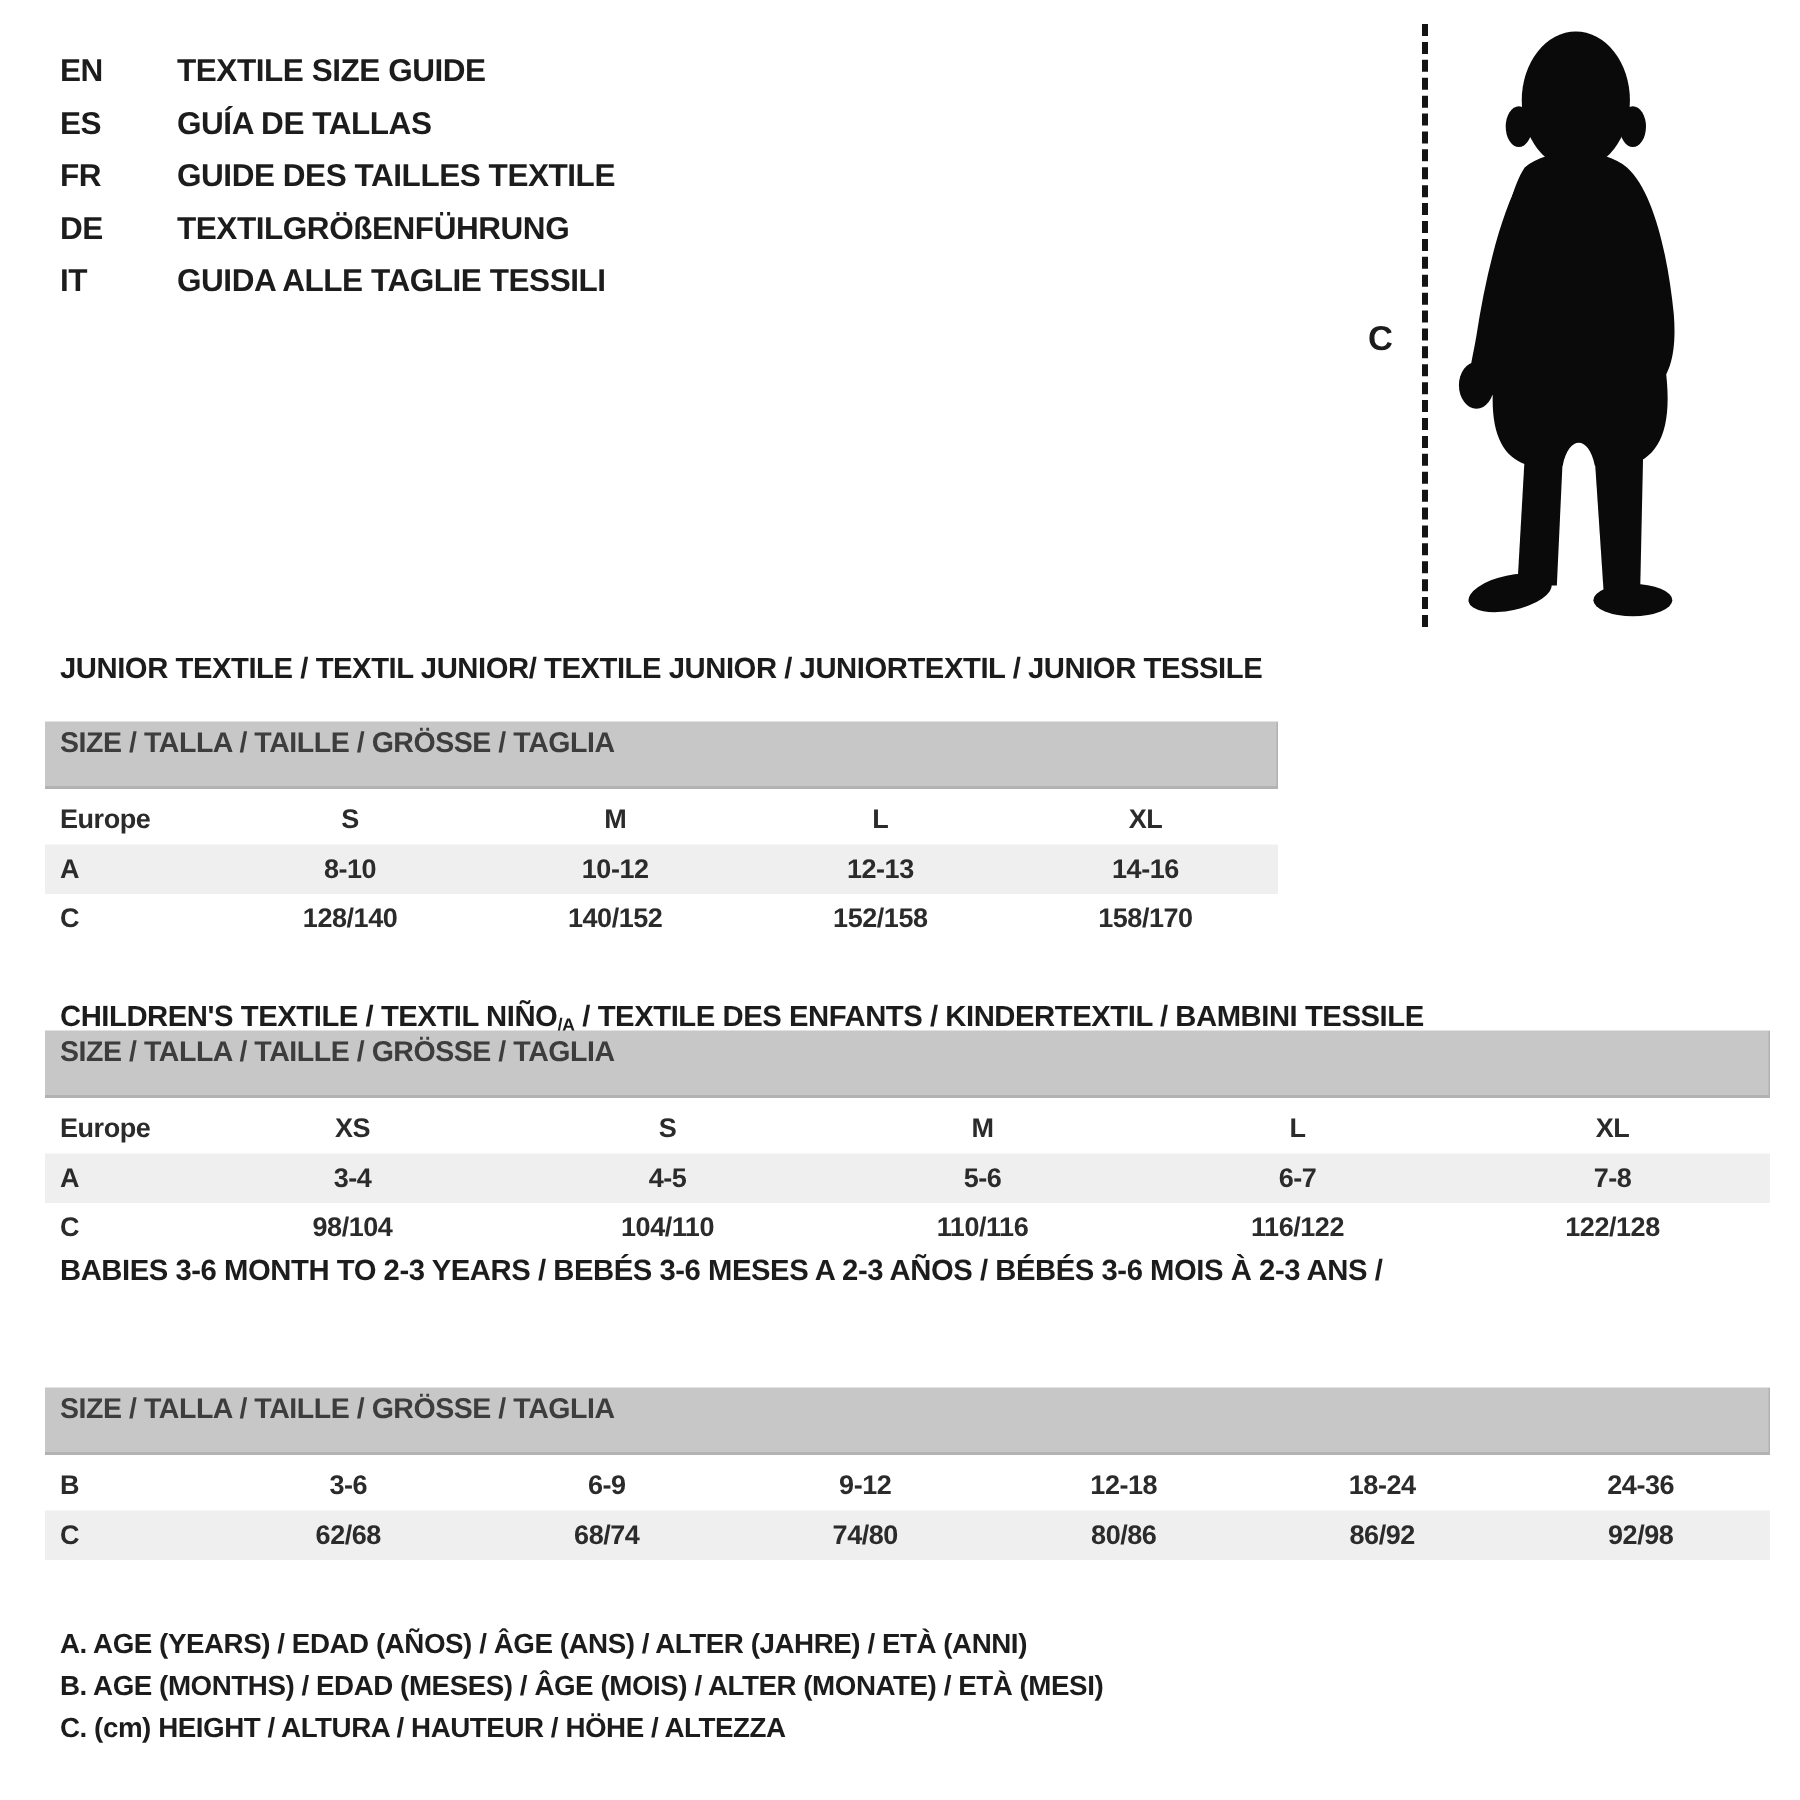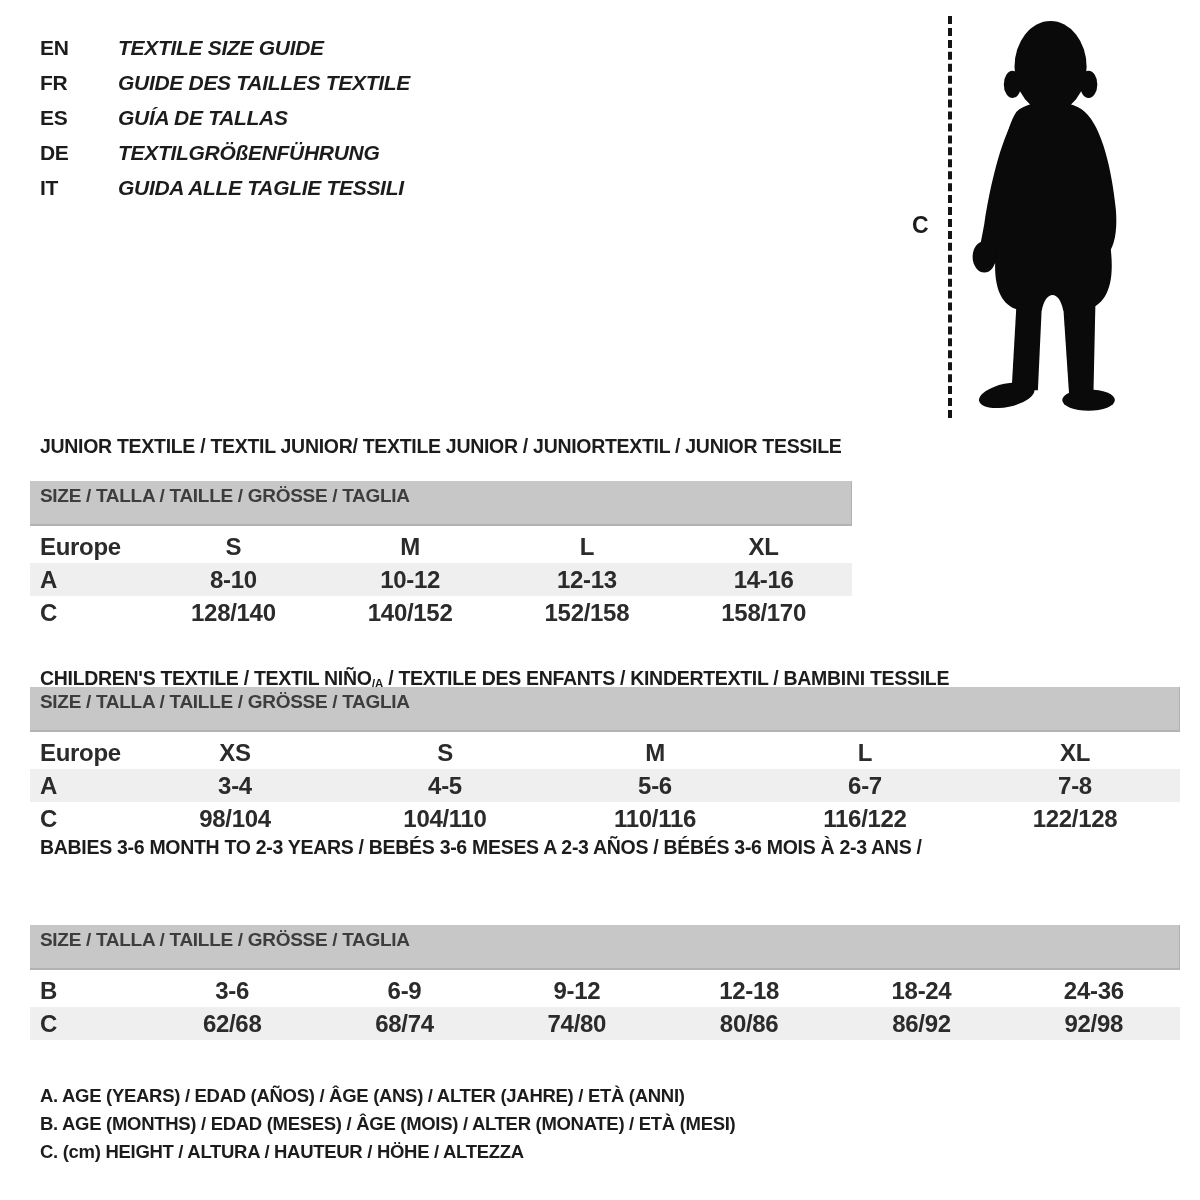--- a/index.html
+++ b/index.html
@@ -18,21 +18,21 @@
     color:var(--ink);
     letter-spacing:-0.3px;
     position:relative;
   }
   .canvas{position:absolute;left:0;top:0;width:1200px;height:1200px;overflow:hidden;}
 
   
   .lang-block{position:absolute;left:40px;top:30px;}
   .lang-row{display:flex;height:35px;align-items:center;font-size:21px;}
   .lang-code{width:78px;}
-  .lang-label{white-space:nowrap;font-style:italic;}
+  .lang-label{white-space:nowrap;}
 
   
   .dash-line{position:absolute;left:948px;top:16px;height:402px;width:0;border-left:4px dashed #141414;}
   .height-label{position:absolute;left:912px;top:212px;font-size:23px;}
   .baby-svg{position:absolute;left:958px;top:14px;}
 
   
   .sec-title{position:absolute;left:40px;font-size:19.5px;white-space:nowrap;}
   .pos-junior-title{top:435px;}
   .pos-children-title{top:642px;margin-top:25px;}
@@ -42,21 +42,21 @@
   
   .table{position:absolute;left:30px;}
   .pos-junior-table{top:481px;width:822px;}
   .pos-children-table{top:687px;width:1150px;}
   .pos-babies-table{top:925px;width:1150px;}
   .size-bar{
     height:45px;line-height:29px;background:var(--bar-bg);color:var(--bar-ink);
     font-size:19px;padding-left:10px;margin-bottom:4px;
     box-shadow:inset -1px -2px 0 rgba(0,0,0,0.10);
   }
-  .trow{display:flex;height:33px;align-items:center;font-size:24px;}
+  .trow{display:flex;height:33px;align-items:center;font-size:18px;}
   .trow.stripe{background:var(--stripe);}
   .tcell{flex:1;text-align:center;white-space:nowrap;color:#2b2b2b;}
   .tcell.tlabel{flex:none;text-align:left;padding-left:10px;color:#2b2b2b;}
   .t-junior  .tlabel{width:115px;}
   .t-children .tlabel{width:100px;}
   .t-babies  .tlabel{width:116px;}
 
   
   .legend{position:absolute;left:40px;top:1070px;font-size:18.5px;line-height:28px;margin-top:12px;}
 </style>
@@ -64,26 +64,26 @@
 <body>
 
 <div class="canvas">
 
   <div class="lang-block">
     <div class="lang-row">
       <span class="lang-code">EN</span>
       <span class="lang-label">TEXTILE SIZE GUIDE</span>
     </div>
     <div class="lang-row">
+      <span class="lang-code">ES</span>
+      <span class="lang-label">GUÍA DE TALLAS</span>
+    </div>
+    <div class="lang-row">
       <span class="lang-code">FR</span>
       <span class="lang-label">GUIDE DES TAILLES TEXTILE</span>
-    </div>
-    <div class="lang-row">
-      <span class="lang-code">ES</span>
-      <span class="lang-label">GUÍA DE TALLAS</span>
     </div>
     <div class="lang-row">
       <span class="lang-code">DE</span>
       <span class="lang-label">TEXTILGRÖßENFÜHRUNG</span>
     </div>
     <div class="lang-row">
       <span class="lang-code">IT</span>
       <span class="lang-label">GUIDA ALLE TAGLIE TESSILI</span>
     </div>
   </div>

